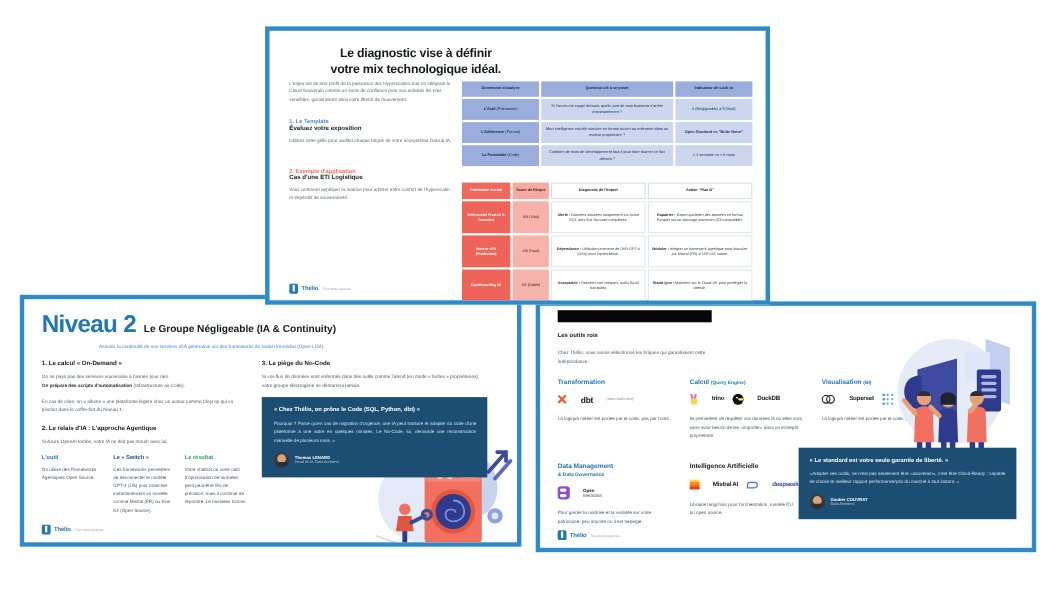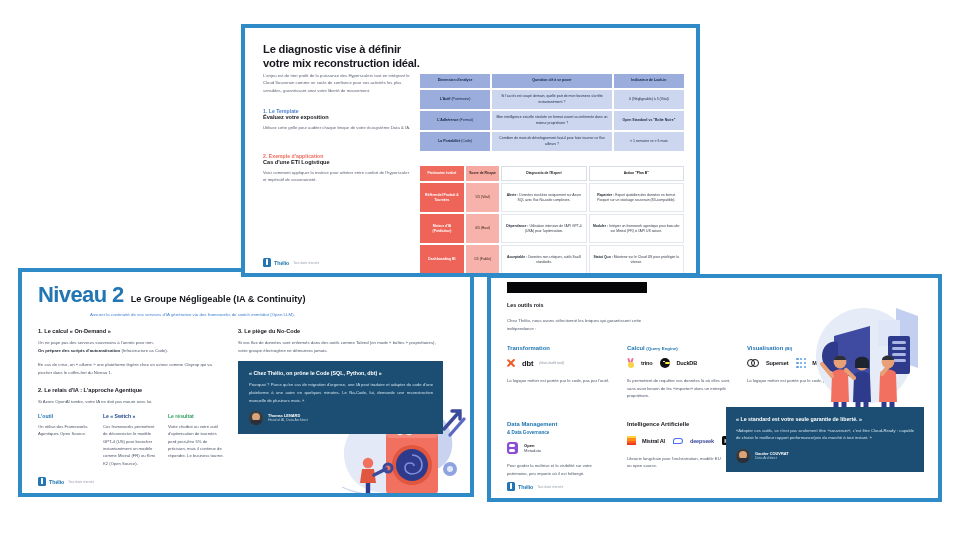--- a/index.html
+++ b/index.html
@@ -25,20 +25,21 @@
     left: 241px; top: 24px; width: 459px; height: 253px;
     border-width: 4px;
     z-index: 3;
     box-shadow: 0 0 0 0 rgba(0,0,0,0);
   }
   #slide-diagnostic .pad { padding: 14px 16px 8px 18px; height:100%; position:relative; }
   .d-title {
     font-size: 11.2px; font-weight: bold; color:#16181d;
     line-height: 1.28; letter-spacing:-0.2px; margin:0 0 8px 0;
     max-width: 230px;
+    text-align: center;
   }
   .d-left { position:absolute; left:18px; top:44px; width:148px; }
   .d-body {
     font-size: 4.25px; line-height: 1.72; color:#5b6272; margin:0;
   }
   .d-sec-num { font-size:5.1px; font-weight:bold; color:#4a7fd4; margin:0; letter-spacing:0.05px;}
   .d-sec-num.red { color:#ef6a5d; }
   .d-sec-head { font-size:5.6px; font-weight:bold; color:#16181d; margin:0 0 4px 0; }
   .d-block { margin-top: 13px; }
   .d-block.first { margin-top: 14px; }
@@ -125,21 +126,21 @@
   .o-h { font-size:5.9px; font-weight:bold; color:#2176b3; margin:0 0 2px 0; }
   .o-h .small { font-size:4.4px; font-weight:bold; }
   .o-logos { display:flex; align-items:center; gap:8px; height:16px; margin:4px 0 6px 0;}
   .o-p { font-size:4.2px; line-height:1.78; color:#4c5466; margin:0;}
   .o-grid2 { display:flex; gap:16px; margin-top:22px; }
   .o-h2 { font-size:5.9px; font-weight:bold; color:#2176b3; margin:0; line-height:1.25;}
   .o-h2 .sub { font-size:4.6px; }
   .o-h2.dark { color:#16181d; }
 
   
-  .lg { display:flex; align-items:center; gap:6px; }
+  .lg { display:flex; align-items:center; gap:12px; }
   .lg-txt { font-size:7.6px; font-weight:bold; color:#16181d; letter-spacing:-0.2px;}
   .lg-txt.sm { font-size:5.6px; }
   .lg-note { font-size:3.6px; color:#8a919e; font-style:italic; }
   .x-dbt { width:9px; height:9px; position:relative; }
   .x-dbt::before, .x-dbt::after { content:""; position:absolute; left:3.4px; top:-0.6px; width:2.3px; height:10px; background:#ef5c28; border-radius:1px;}
   .x-dbt::before { transform: rotate(45deg); } .x-dbt::after { transform: rotate(-45deg); }
   .trino-ic { width:8px; height:10px; position:relative;}
   .trino-ic .ear { position:absolute; width:2px; height:5px; background:#ec6fa0; border-radius:2px; top:0;}
   .trino-ic .ear.l { left:1px; transform:rotate(-18deg);} .trino-ic .ear.r { left:4.3px; transform:rotate(18deg);}
   .trino-ic .hd { position:absolute; left:0.6px; top:4.3px; width:6.6px; height:5.4px; border-radius:50%; background:#f7d44c;}
@@ -443,21 +444,21 @@
         <div class="fl-name">Thélio</div>
         <div class="fl-tag">Tous droits réservés</div>
       </div>
     </div>
   </div>
 
   <div class="slide" id="slide-diagnostic">
     <div class="pad">
       <h1 class="d-title">
         <span>Le diagnostic vise à définir</span><br>
-        <span>votre mix reconstruction idéal.</span>
+        <span>votre mix technologique idéal.</span>
       </h1>
 
       <div class="d-left">
         <p class="d-body">L'enjeu est de tirer profit de la puissance des Hyperscalers tout en intégrant le Cloud Souverain comme un socle de confiance pour vos activités les plus sensibles, garantissant ainsi votre liberté de mouvement.</p>
         <div class="d-block first">
           <p class="d-sec-num">1. Le Template</p>
           <p class="d-sec-head">Évaluez votre exposition</p>
           <p class="d-body">Utilisez cette grille pour auditer chaque brique de votre écosystème Data &amp; IA.</p>
         </div>
         <div class="d-block" style="margin-top:22px">

